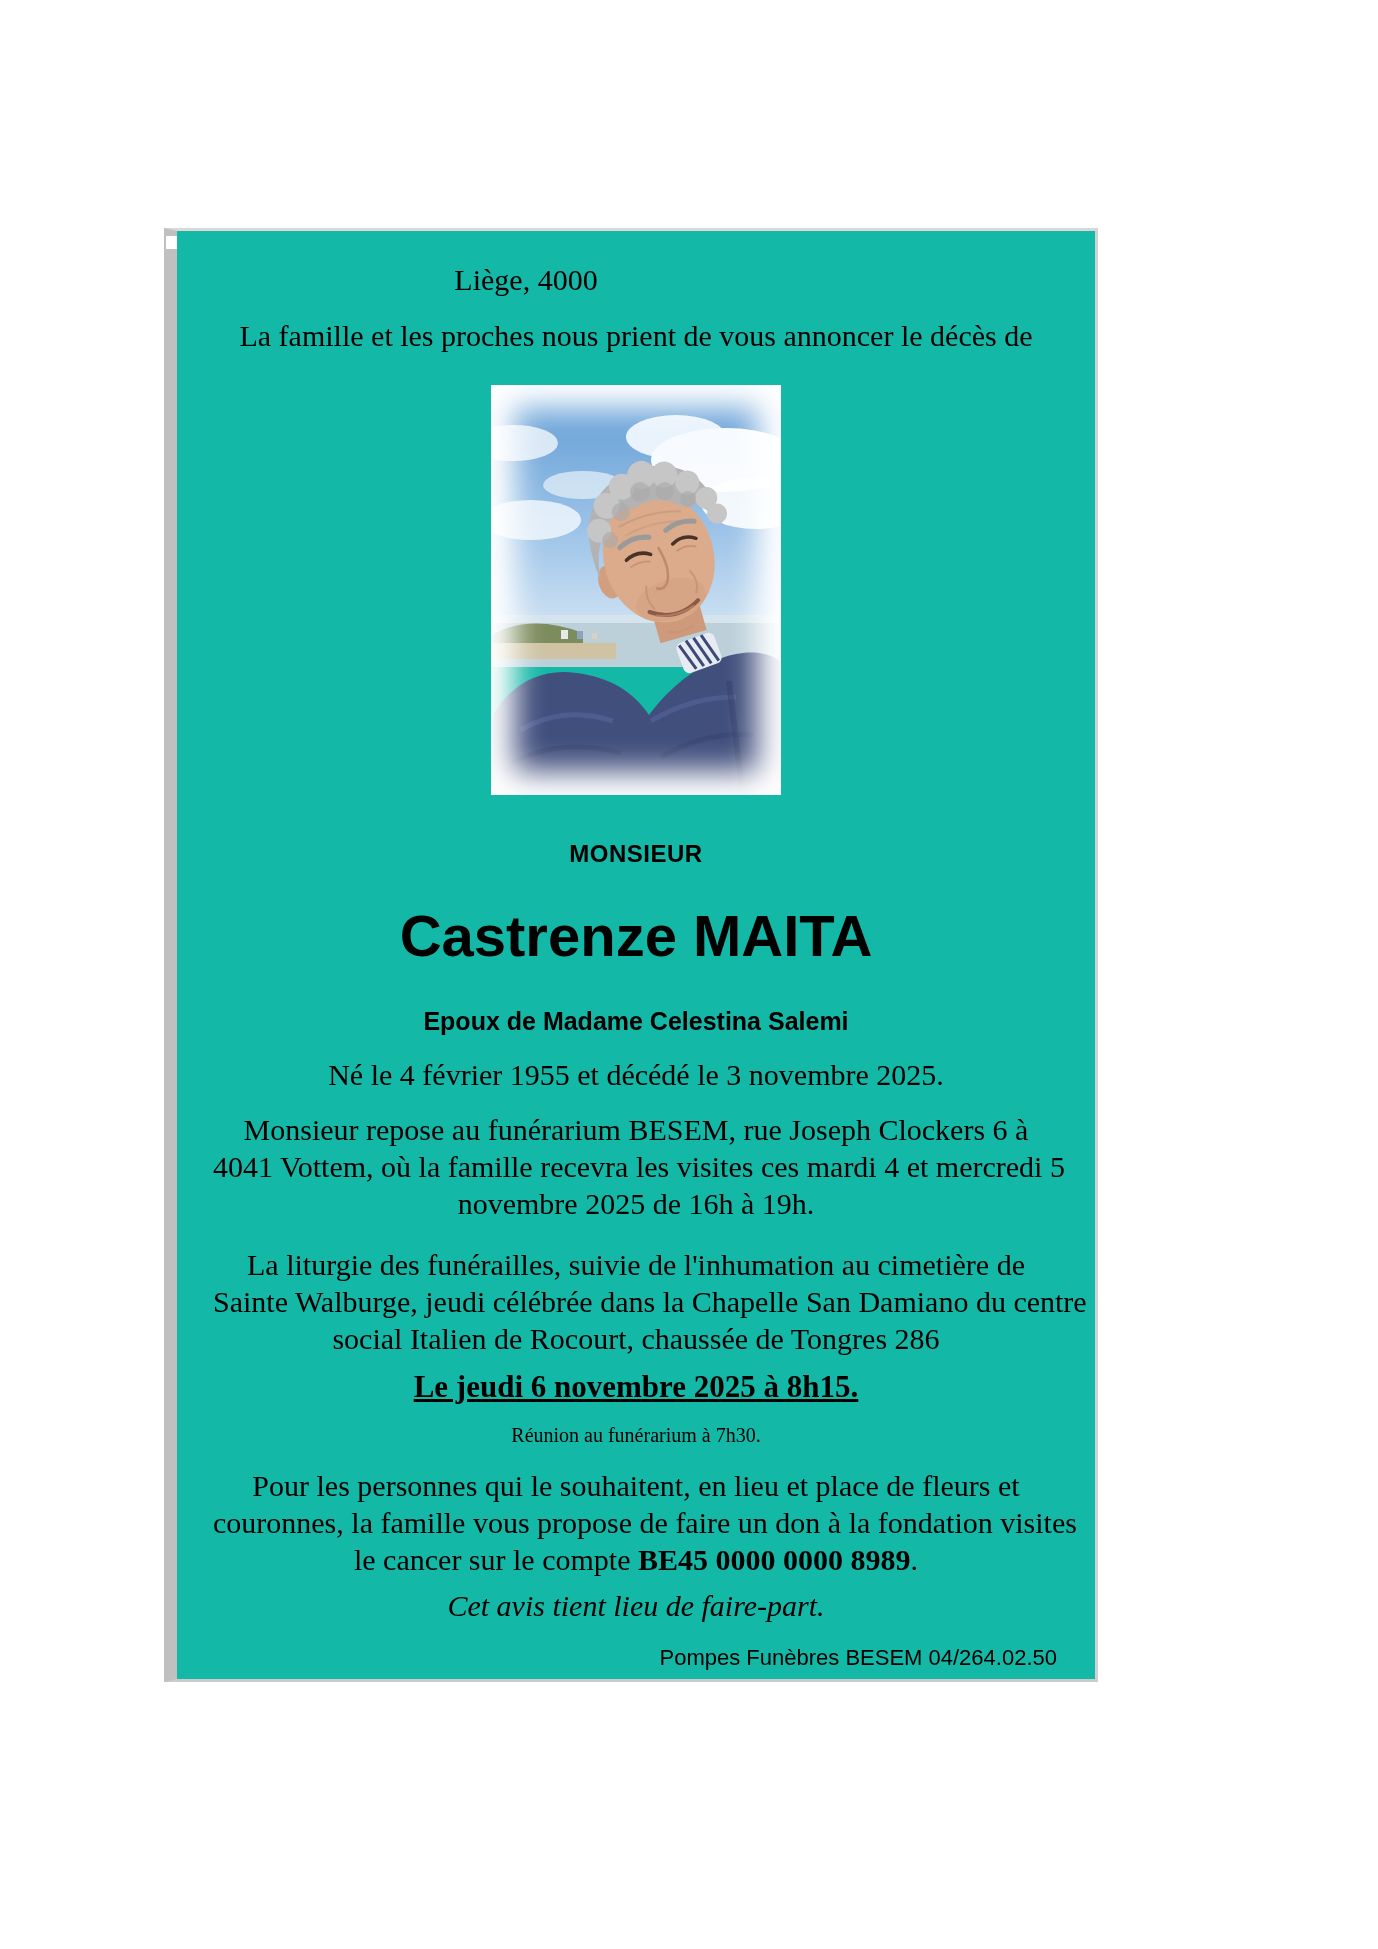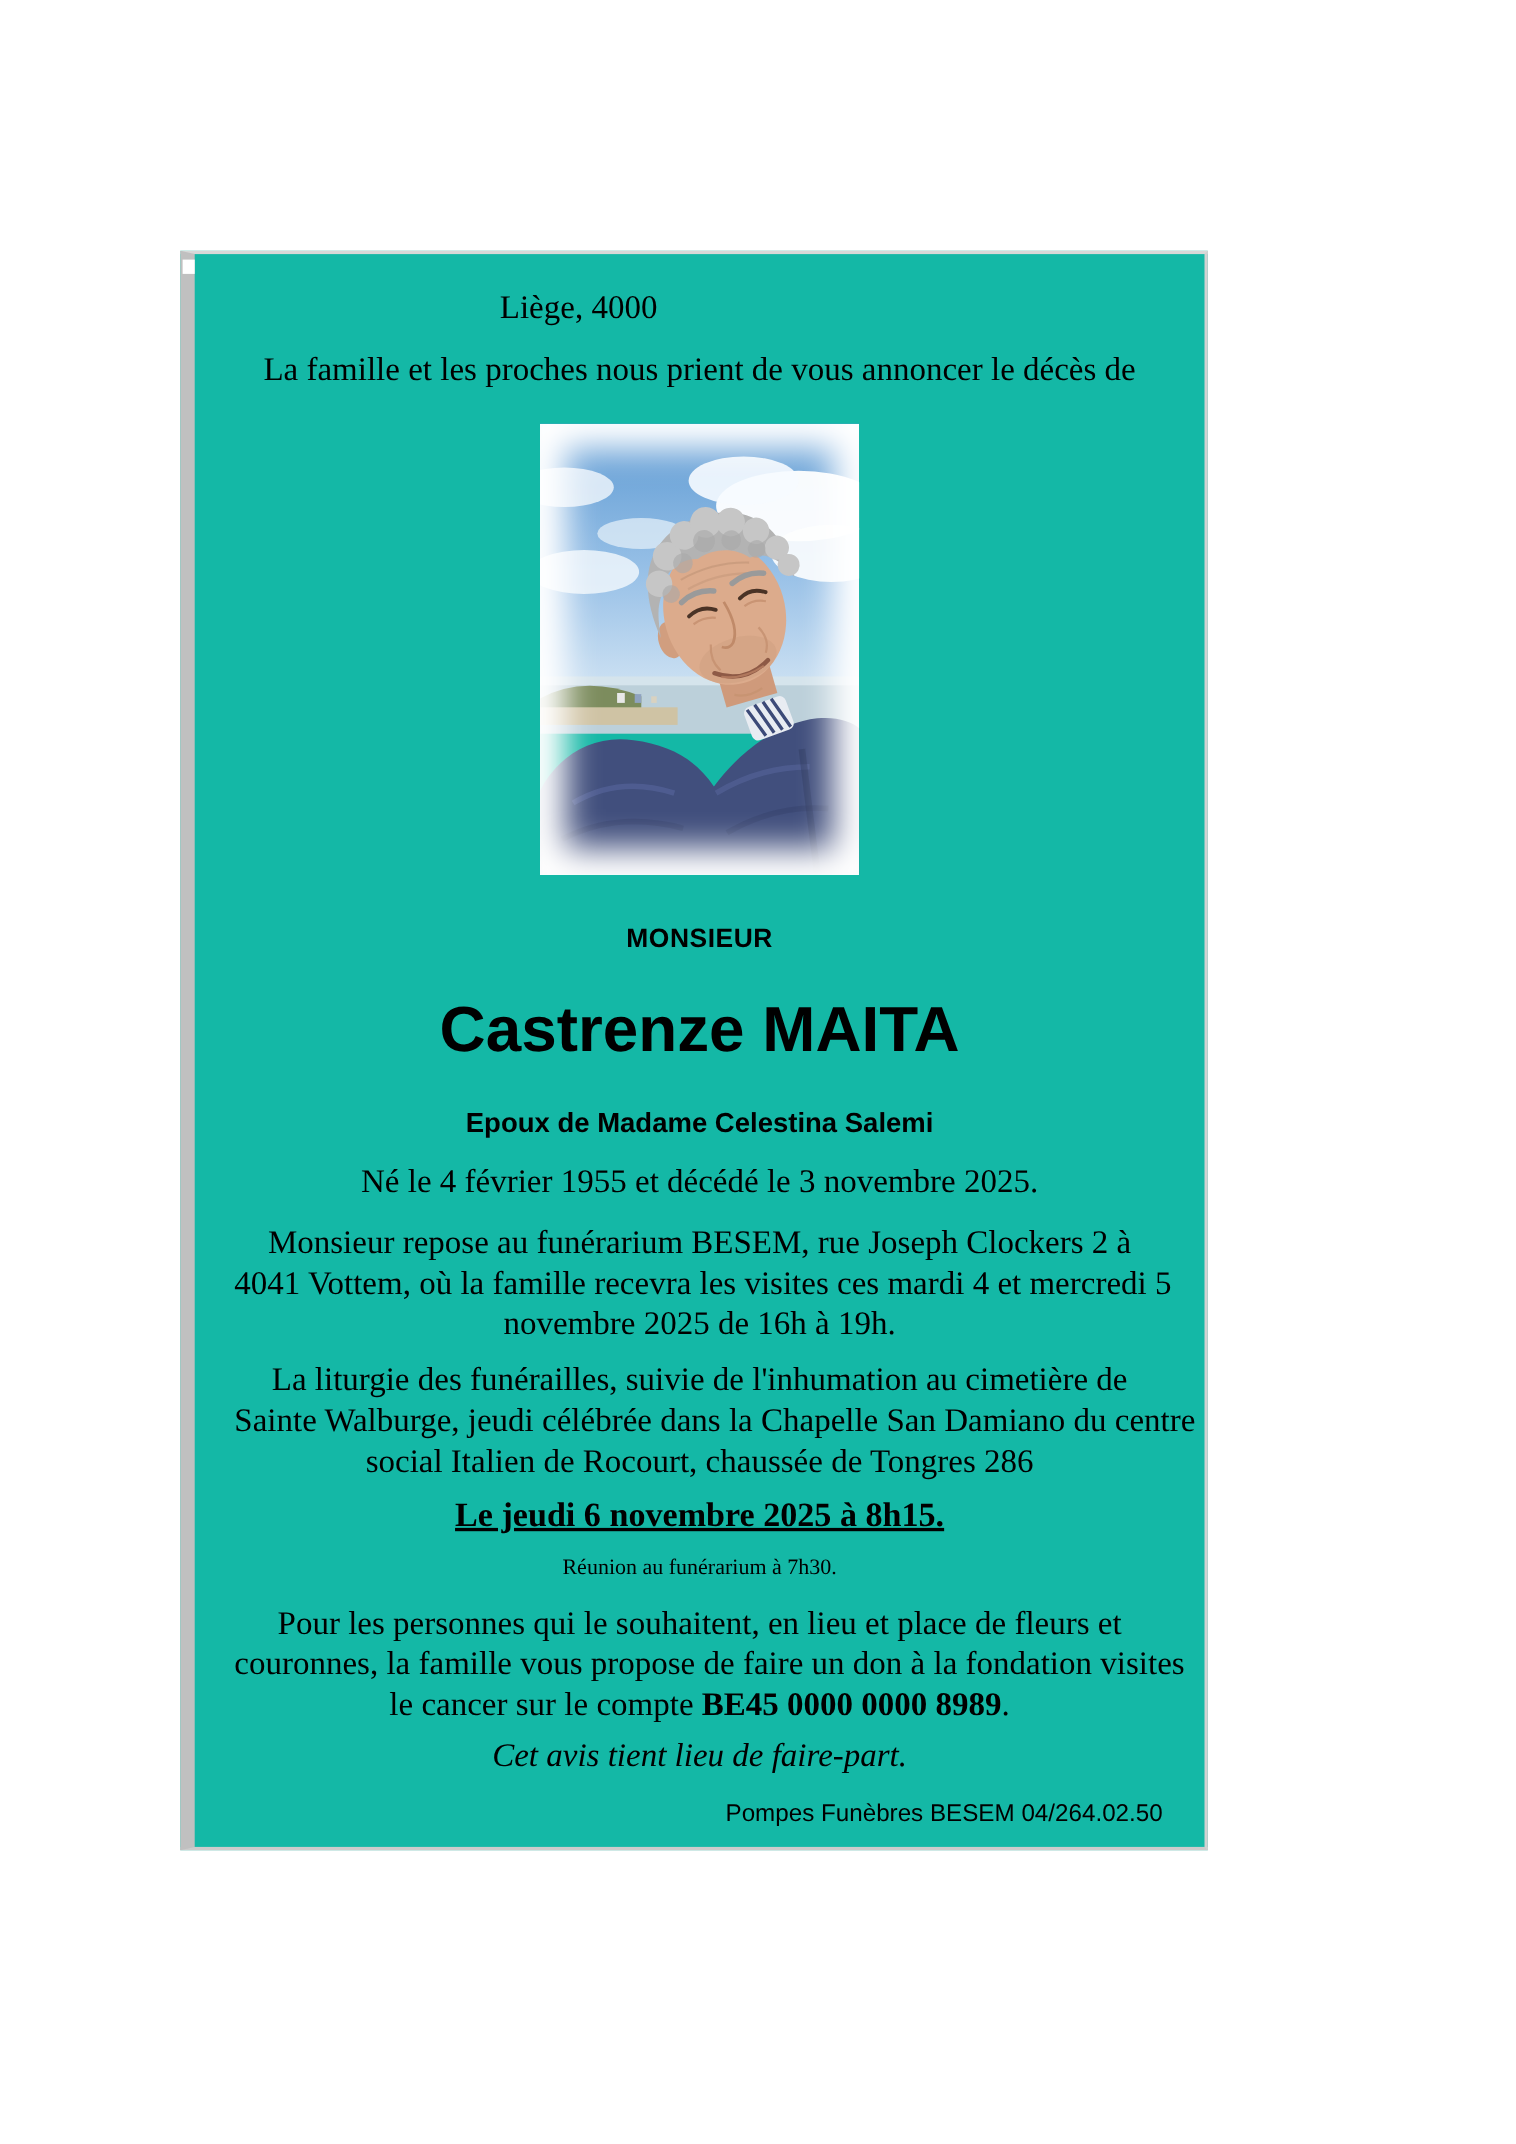--- a/index.html
+++ b/index.html
@@ -71,21 +71,21 @@
   }
   .spouse {
     margin-top: 28px;
     font-family: "Liberation Sans", sans-serif;
     font-weight: bold;
     font-size: 25px; line-height: 32px;
   }
   .life-dates { margin-top: 18px; font-size: 30px; line-height: 40px; }
 
   .para { margin-top: 16px; font-size: 30px; line-height: 37px; }
-  .para.liturgy { margin-top: 14px; }
+  .para.liturgy { margin-top: 24px; }
   .para .pline { white-space: nowrap; }
 
   .ceremony {
     margin-top: 10px;
     font-size: 31px; line-height: 40px;
     font-weight: bold;
     text-decoration: underline;
   }
   .meeting { margin-top: 8px; font-size: 20px; line-height: 40px; }
   .donation { margin-top: 12px; font-size: 30px; line-height: 37px; }
@@ -192,21 +192,21 @@
 
     <div class="civility">MONSIEUR</div>
 
     <div class="deceased-name">Castrenze MAITA</div>
 
     <div class="spouse">Epoux de Madame Celestina Salemi</div>
 
     <div class="life-dates">Né le 4 février 1955 et décédé le 3 novembre 2025.</div>
 
     <div class="para repose">
-      <div class="pline">Monsieur repose au funérarium BESEM, rue Joseph Clockers 2 à</div>
+      <div class="pline">Monsieur repose au funérarium BESEM, rue Joseph Clockers 6 à</div>
       <div class="pline">4041 Vottem, où la famille recevra les visites ces mardi 4 et mercredi 5</div>
       <div class="pline">novembre 2025 de 16h à 19h.</div>
     </div>
 
     <div class="para liturgy">
       <div class="pline">La liturgie des funérailles, suivie de l'inhumation au cimetière de</div>
       <div class="pline">Sainte Walburge, jeudi célébrée dans la Chapelle San Damiano du centre</div>
       <div class="pline">social Italien de Rocourt, chaussée de Tongres 286</div>
     </div>
 

